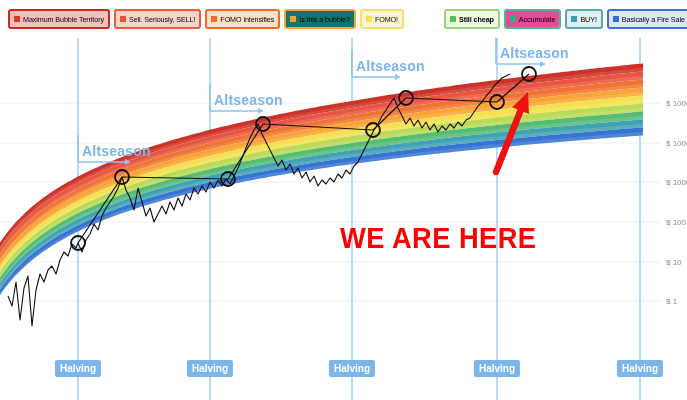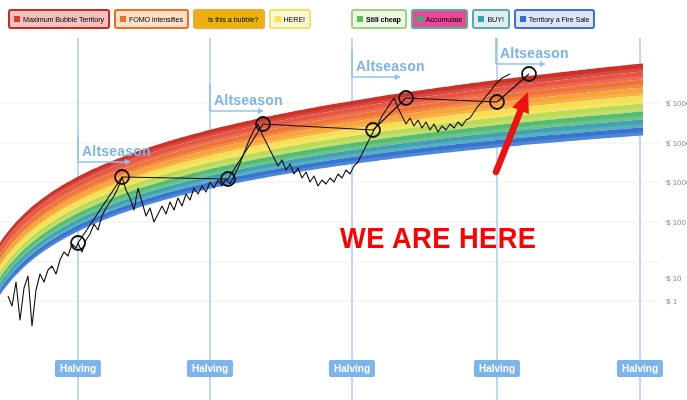--- a/index.html
+++ b/index.html
@@ -64,47 +64,51 @@
 </head>
 <body>
 
 <div id="chart-root">
 
   <div class="legend" id="legend">
       <div class="legend-item" style="border-color: rgb(204, 42, 32); background: rgb(242, 192, 189);">
         <span class="legend-swatch" style="background: rgb(217, 58, 43);"></span>
         <span class="legend-label">Maximum Bubble Territory</span>
       </div>
+      <div class="legend-item" style="border-color: rgb(238, 90, 60); background: rgb(248, 211, 201);">
+        <span class="legend-swatch" style="background: rgb(232, 80, 58);"></span>
+        <span class="legend-label">Sell. Seriously, SELL!</span>
+      </div>
       <div class="legend-item" style="border-color: rgb(242, 108, 33); background: rgb(251, 223, 201);">
         <span class="legend-swatch" style="background: rgb(240, 112, 42);"></span>
         <span class="legend-label">FOMO intensifies</span>
       </div>
-      <div class="legend-item" style="border-color: rgb(246, 164, 60); background: #eab308;">
+      <div class="legend-item" style="border-color: rgb(246, 164, 60); background: #0f766e;">
         <span class="legend-swatch" style="background: rgb(248, 162, 46);"></span>
         <span class="legend-label">Is this a bubble?</span>
       </div>
       <div class="legend-item" style="border-color: rgb(245, 224, 106); background: rgb(253, 246, 212);">
         <span class="legend-swatch" style="background: rgb(251, 225, 74);"></span>
-        <span class="legend-label">HERE!</span>
+        <span class="legend-label">FOMO!</span>
       </div>
       <div class="legend-item" style="border-color: rgb(159, 209, 131); background: rgb(238, 247, 226); margin-left: 36px;">
         <span class="legend-swatch" style="background: rgb(86, 193, 86);"></span>
         <span class="legend-label" style="font-weight: bold;">Still cheap</span>
       </div>
       <div class="legend-item" style="border-color: rgb(76, 186, 138); background: #ec4899;">
         <span class="legend-swatch" style="background: rgb(53, 178, 123);"></span>
         <span class="legend-label">Accumulate</span>
       </div>
       <div class="legend-item" style="border-color: rgb(91, 167, 184); background: rgb(223, 238, 241);">
         <span class="legend-swatch" style="background: rgb(58, 159, 176);"></span>
         <span class="legend-label">BUY!</span>
       </div>
       <div class="legend-item" style="border-color: rgb(63, 111, 216); background: rgb(221, 229, 247);">
         <span class="legend-swatch" style="background: rgb(47, 111, 208);"></span>
-        <span class="legend-label">Territory a Fire Sale</span>
+        <span class="legend-label">Basically a Fire Sale</span>
       </div>
     </div>
 
   <div class="plot" id="plot">
 
     <svg width="687" height="362">
       <defs>
         <clipPath id="bandclip">
             <rect x="0" y="0" width="687" height="362"></rect>
           </clipPath>
@@ -189,21 +193,21 @@
           <line x1="496" y1="134" x2="520.5721864729179" y2="72.56953381770518" stroke="#ee1111" stroke-width="6.5" stroke-linecap="round"></line>
           <path d="M528,54 L528.9284766908852,75.91204990489211 L512.2158962549506,69.22701773051824 Z" fill="#ee1111"></path>
         </g>
     </svg>
 
     <div id="ylabels">
         <div class="ylabel" style="left: 666px; top: 65px;">$ 100000</div>
         <div class="ylabel" style="left: 666px; top: 105px;">$ 10000</div>
         <div class="ylabel" style="left: 666px; top: 144px;">$ 1000</div>
         <div class="ylabel" style="left: 666px; top: 184px;">$ 100</div>
-        <div class="ylabel" style="left: 666px; top: 240px;">$ 10</div>
+        <div class="ylabel" style="left: 666px; top: 224px;">$ 10</div>
         <div class="ylabel" style="left: 666px; top: 263px;">$ 1</div>
       </div>
     <div id="halvings">
         <div class="halving" style="left: 78px; top: 322px;">Halving</div>
         <div class="halving" style="left: 210px; top: 322px;">Halving</div>
         <div class="halving" style="left: 352px; top: 322px;">Halving</div>
         <div class="halving" style="left: 497px; top: 322px;">Halving</div>
         <div class="halving" style="left: 640px; top: 322px;">Halving</div>
       </div>
     <div id="altlabels">

